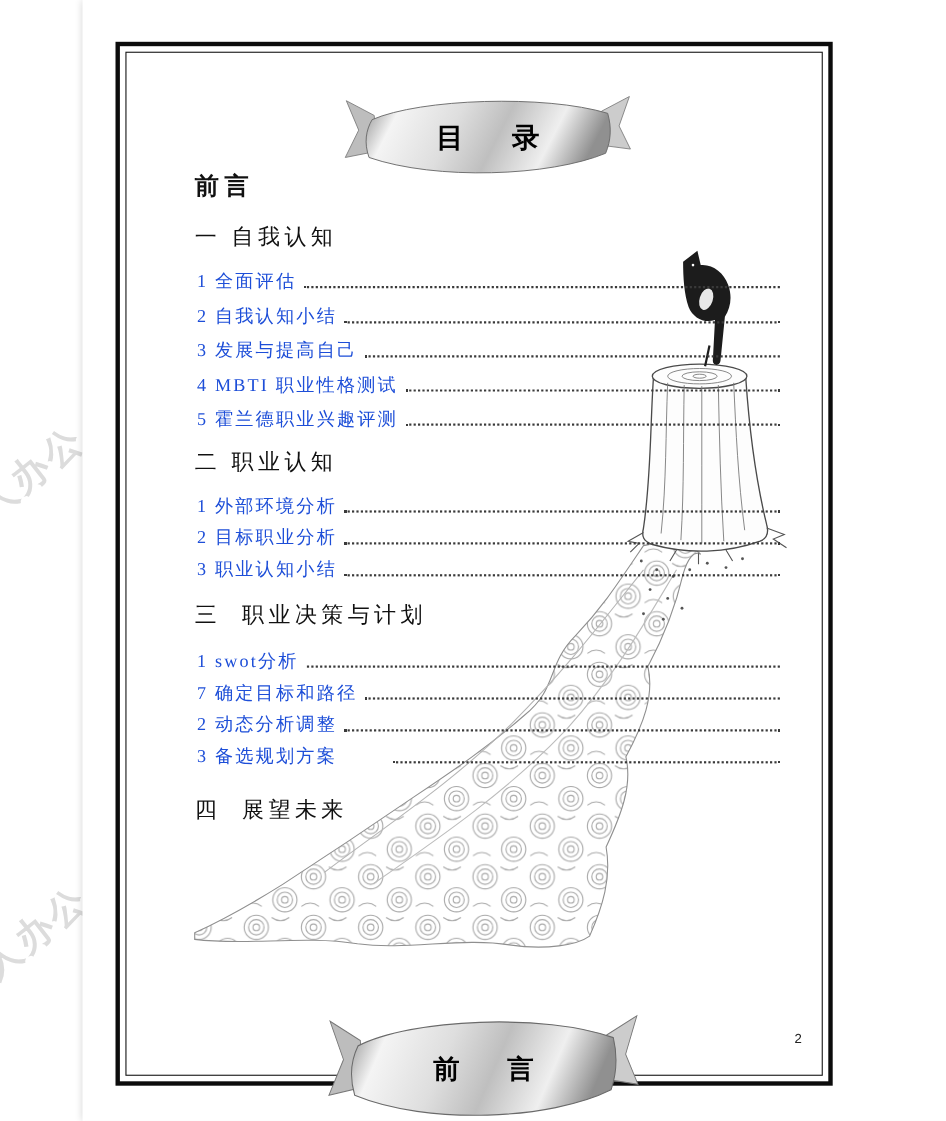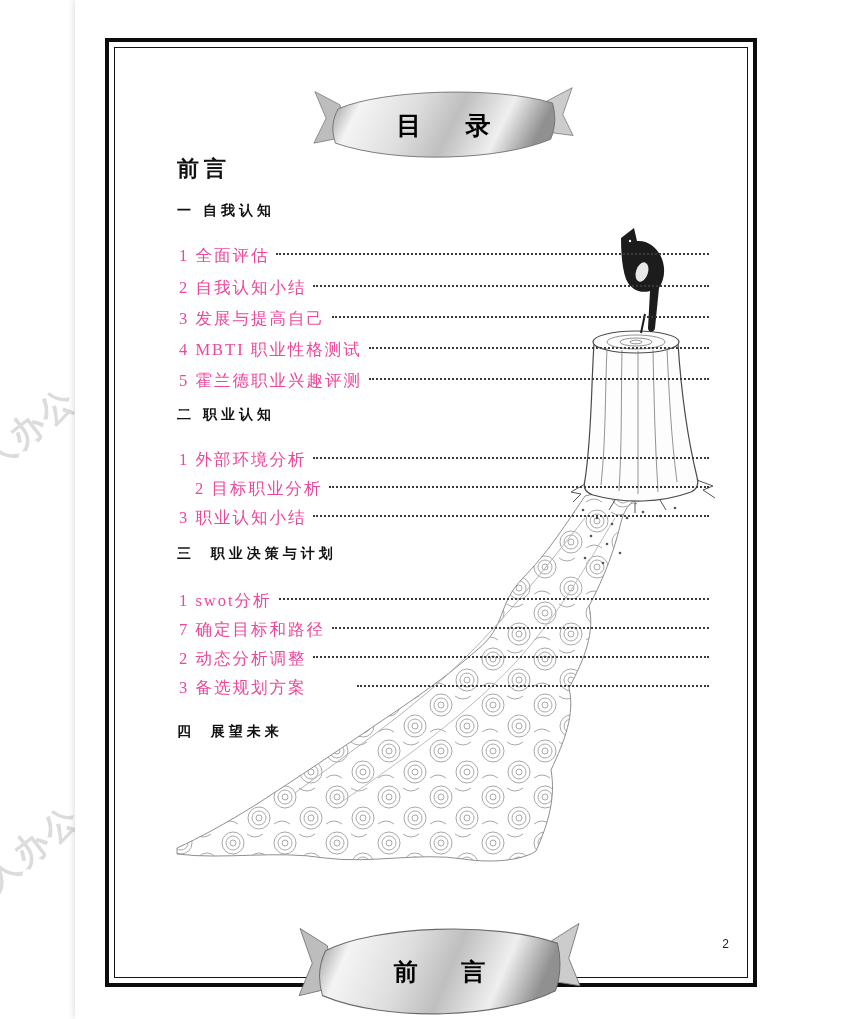--- a/index.html
+++ b/index.html
@@ -39,32 +39,32 @@
     font-size:25px;font-weight:bold;white-space:pre;letter-spacing:10px;text-indent:10px;color:#000;
   }
   .banner-bottom{position:absolute;left:222px;top:916px;width:285px;height:112px;z-index:6;}
   .banner-bottom svg{width:100%;height:100%;display:block;}
   .banner-bottom .banner-title{font-size:24px;}
   
   .toc-preface{
     position:absolute;left:62px;top:106px;font-size:22px;font-weight:bold;letter-spacing:5px;
   }
   .toc-section{
-    position:absolute;left:62px;font-size:14px;font-weight:bold;letter-spacing:4px;white-space:pre;
+    position:absolute;left:62px;font-size:20px;font-weight:normal;letter-spacing:4px;white-space:pre;
   }
   .sec1{top:154px;} .sec2{top:358px;text-align:right;} .sec3{top:497px;} .sec4{top:675px;}
   .toc-item{
-    position:absolute;left:64px;right:38px;display:flex;align-items:center;
-    font-size:16.5px;letter-spacing:2px;font-family:"Liberation Serif",serif;color:#ec4899;
+    position:absolute;left:64px;right:38px;display:flex;align-items:flex-end;
+    font-size:16.5px;letter-spacing:2px;font-family:"Liberation Serif",serif;color:#1d4ed8;
   }
   .toc-item .leader{
     flex:1;height:0;border-bottom:2px dotted #3a3a3a;margin:0 0 5px 7px;
   }
   .i1{top:197px;} .i2{top:229px;} .i3{top:260px;} .i4{top:291px;} .i5{top:322px;}
-  .i6{top:401px;} .i7{top:430px;margin-left:16px;} .i8{top:459px;}
+  .i6{top:401px;} .i7{top:430px;} .i8{top:459px;}
   .i9{top:542px;} .i10{top:571px;} .i11{top:600px;} .i12{top:629px;gap:44px;}
   .page-number{
     position:absolute;right:18px;bottom:26px;font-size:12px;color:#222;z-index:2;
   }
 </style>
 </head>
 <body>
 
 <div class="wm wm-tr">懒人办公</div>
 <div class="wm wm-l">懒人办公</div>

